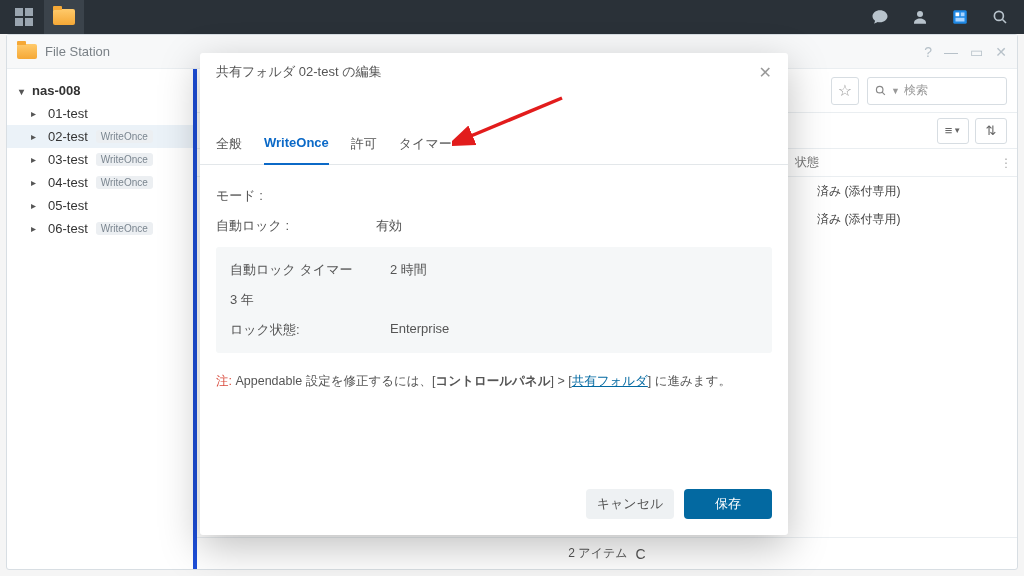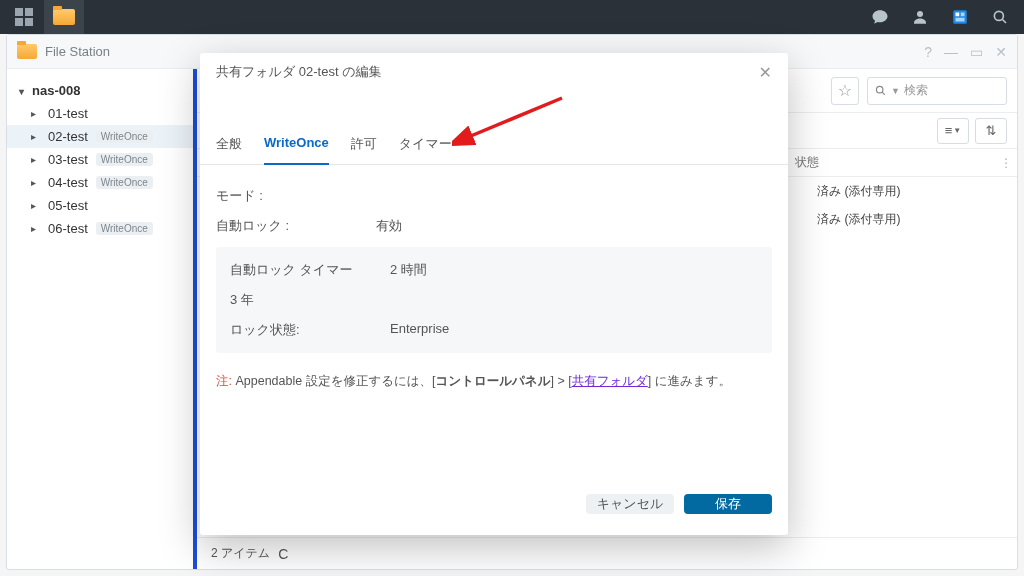--- a/index.html
+++ b/index.html
@@ -42,42 +42,42 @@
 .viewbar .vb { width:32px; height:26px; border:1px solid #d7dde2; border-radius:3px; display:flex; align-items:center; justify-content:center; color:#666; background:#fff; font-size:13px; }
 .listhdr { height:28px; border-bottom:1px solid #eaeef1; display:flex; align-items:center; font-size:12px; color:#777; }
 .listhdr .h1 { width:30px; }
 .listhdr .h2 { flex:1; padding-left:4px; }
 .listhdr .h3 { width:200px; }
 .listhdr .h4 { width:22px; text-align:center; color:#aaa; }
 .row { height:28px; display:flex; align-items:center; font-size:12px; color:#444; }
 .row .c1 { width:30px; text-align:center; color:#3b7fc7; }
 .row .c2 { flex:1; }
 .row .c3 { width:200px; }
-.statusbar { height:32px; border-top:1px solid #eaeef1; display:flex; align-items:center; justify-content:flex-start; padding:0 14px; gap:8px; font-size:12px; color:#555; }
+.statusbar { height:32px; border-top:1px solid #eaeef1; display:flex; align-items:center; justify-content:center; padding:0 14px; gap:8px; font-size:12px; color:#555; }
 .statusbar .reload { color:#555; font-size:14px; }
 
 
 .modal { position:absolute; left:200px; top:53px; width:588px; height:482px; background:#fff; border-radius:3px; box-shadow:0 12px 40px rgba(0,0,0,.25); display:flex; flex-direction:column; }
 .modal-hd { height:38px; display:flex; align-items:center; padding:0 16px; font-size:13px; color:#555; }
 .modal-hd .close { margin-left:auto; color:#999; font-size:16px; cursor:pointer; font-weight:300; }
 .tabs { display:flex; gap:22px; padding:0 16px; border-bottom:1px solid #e3e7ea; font-size:13px; }
 .tabs .tab { padding:8px 0 10px; color:#555; cursor:pointer; border-bottom:2px solid transparent; margin-bottom:-1px;margin-top:36px; }
 .tabs .tab.active { color:#0b69c7; border-bottom-color:#0b69c7; font-weight:600; }
 .modal-body { flex:1; padding:16px 16px 8px; font-size:13px; color:#555; overflow:auto; }
 .kv { display:flex; padding:6px 0; }
 .kv .k { width:160px; }
 .kv .v { flex:1; }
 .kvbox { background:#f5f7f8; border-radius:3px; padding:8px 14px; margin-top:6px; }
 .kvbox .kv { padding:6px 0; }
 .note { margin-top:18px; font-size:12.5px; color:#555; line-height:1.7; }
 .note .red { color:#d94b3d; }
 .note b { font-weight:700; }
-.note a { color:#6d28d9; text-decoration:underline; }
+.note a { color:#0369a1; text-decoration:underline; }
 .modal-ft { height:54px; border-top:0; display:flex; align-items:center; justify-content:flex-end; gap:10px; padding:0 16px 8px; }
-.btn { min-width:88px; height:20px; border-radius:4px; font-size:13px; display:flex; align-items:center; justify-content:center; cursor:pointer; border:1px solid transparent; }
+.btn { min-width:88px; height:30px; border-radius:4px; font-size:13px; display:flex; align-items:center; justify-content:center; cursor:pointer; border:1px solid transparent; }
 .btn.secondary { background:#eef1f3; color:#555; }
 .btn.primary { background:#0369a1; color:#fff; }
 
 
 .arrow { position:absolute; left:452px; top:92px; pointer-events:none; }
 </style>
 </head>
 <body>
 
 <div class="taskbar">

